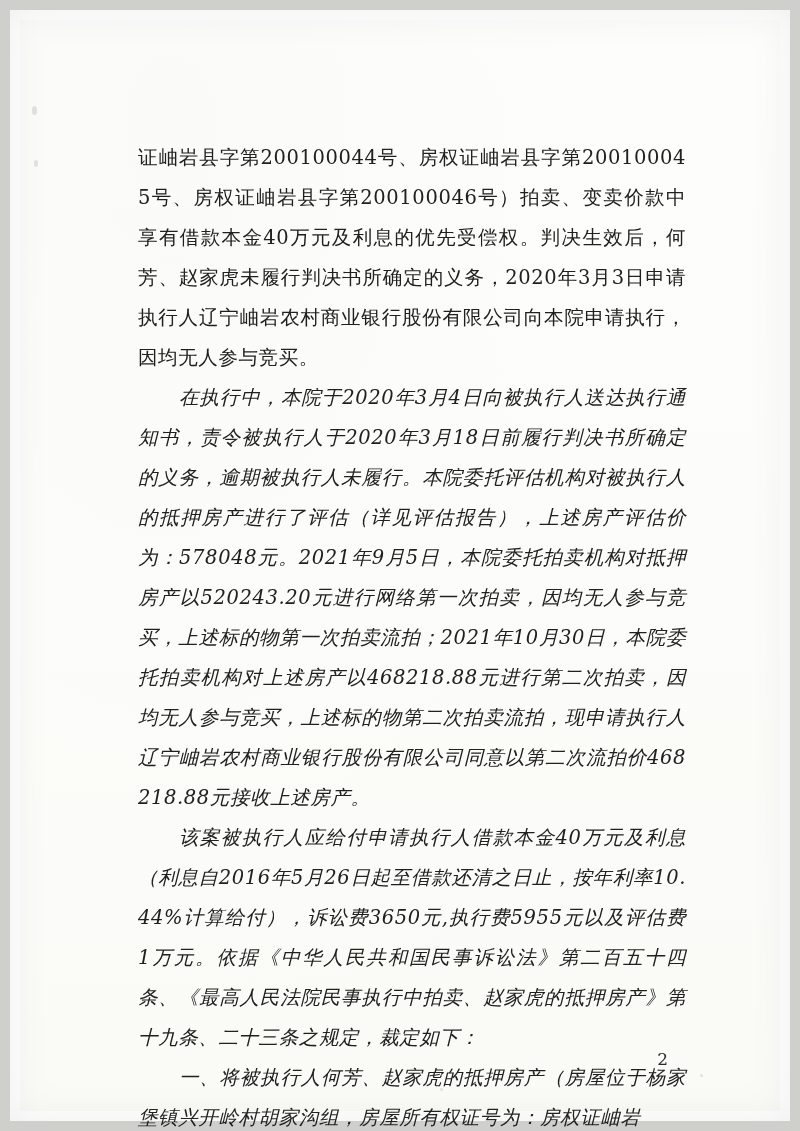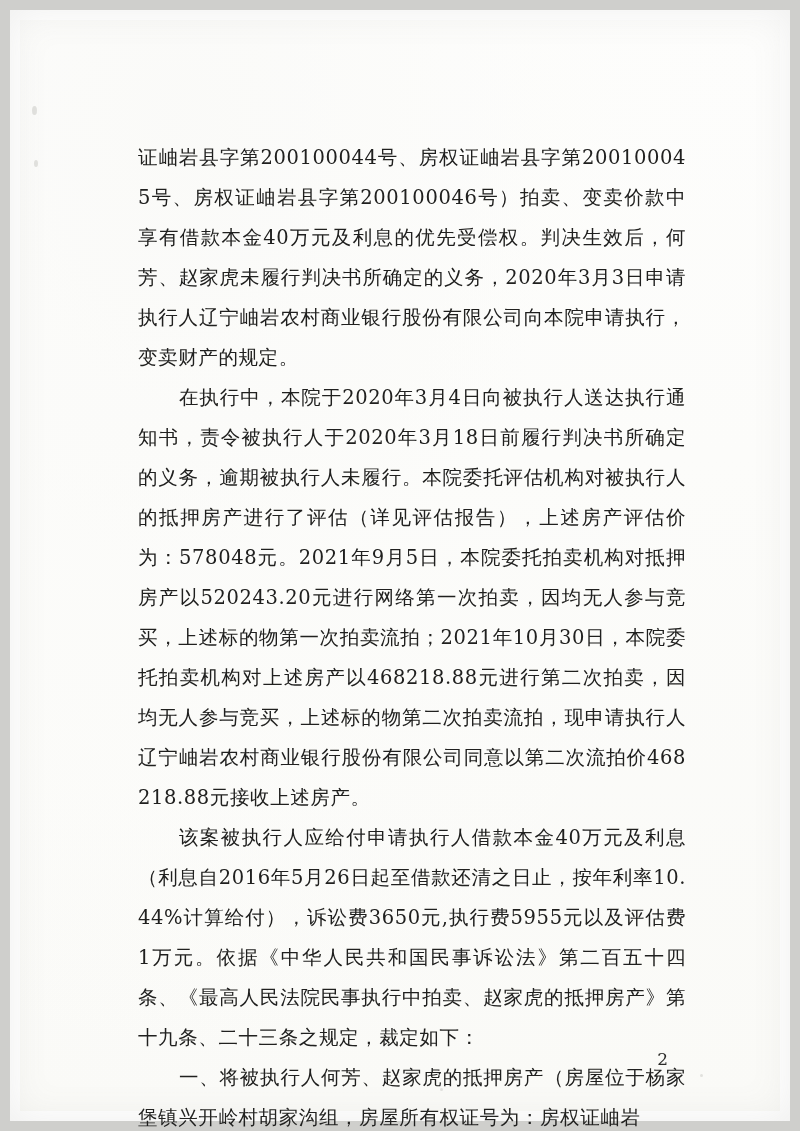--- a/index.html
+++ b/index.html
@@ -47,20 +47,21 @@
     color: #20201f;
     letter-spacing: 0.6px;
     margin: 0 0 0 0;
     text-align: justify;
     text-justify: inter-ideograph;
     word-break: break-all;
     font-weight: 500;
   }
   .para.indent {
     text-indent: 2.1em;
+    font-style: italic;
   }
   .page-number {
     position: absolute;
     right: 122px;
     bottom: 52px;
     font-size: 17px;
     color: #2a2a28;
     font-family: "DejaVu Serif", "Liberation Serif", serif;
   }
   .edge-shadow {
@@ -75,21 +76,21 @@
 
 <div class="page">
   <div class="scan-tint"></div>
 
   <div class="speck" style="left:22px;top:96px;width:5px;height:9px;"></div>
   <div class="speck" style="left:24px;top:150px;width:4px;height:7px;"></div>
   <div class="speck" style="left:690px;top:1064px;width:3px;height:3px;"></div>
   <div class="speck" style="left:430px;top:1078px;width:3px;height:3px;"></div>
 
   <div class="doc-body">
-    <p class="para">证岫岩县字第200100044号、房权证岫岩县字第200100045号、房权证岫岩县字第200100046号）拍卖、变卖价款中享有借款本金40万元及利息的优先受偿权。判决生效后，何芳、赵家虎未履行判决书所确定的义务，2020年3月3日申请执行人辽宁岫岩农村商业银行股份有限公司向本院申请执行，变卖财产的规定。</p>
+    <p class="para">证岫岩县字第200100044号、房权证岫岩县字第200100045号、房权证岫岩县字第200100046号）拍卖、变卖价款中享有借款本金40万元及利息的优先受偿权。判决生效后，何芳、赵家虎未履行判决书所确定的义务，2020年3月3日申请执行人辽宁岫岩农村商业银行股份有限公司向本院申请执行，因均无人参与竞买。</p>
     <p class="para indent">在执行中，本院于2020年3月4日向被执行人送达执行通知书，责令被执行人于2020年3月18日前履行判决书所确定的义务，逾期被执行人未履行。本院委托评估机构对被执行人的抵押房产进行了评估（详见评估报告），上述房产评估价为：578048元。2021年9月5日，本院委托拍卖机构对抵押房产以520243.20元进行网络第一次拍卖，因均无人参与竞买，上述标的物第一次拍卖流拍；2021年10月30日，本院委托拍卖机构对上述房产以468218.88元进行第二次拍卖，因均无人参与竞买，上述标的物第二次拍卖流拍，现申请执行人辽宁岫岩农村商业银行股份有限公司同意以第二次流拍价468218.88元接收上述房产。</p>
     <p class="para indent">该案被执行人应给付申请执行人借款本金40万元及利息（利息自2016年5月26日起至借款还清之日止，按年利率10.44%计算给付），诉讼费3650元,执行费5955元以及评估费1万元。依据《中华人民共和国民事诉讼法》第二百五十四条、《最高人民法院民事执行中拍卖、赵家虎的抵押房产》第十九条、二十三条之规定，裁定如下：</p>
     <p class="para indent">一、将被执行人何芳、赵家虎的抵押房产（房屋位于杨家堡镇兴开岭村胡家沟组，房屋所有权证号为：房权证岫岩</p>
   </div>
 
   <div class="page-number">2</div>
   <div class="edge-shadow"></div>
 </div>
 
 </body></html>

